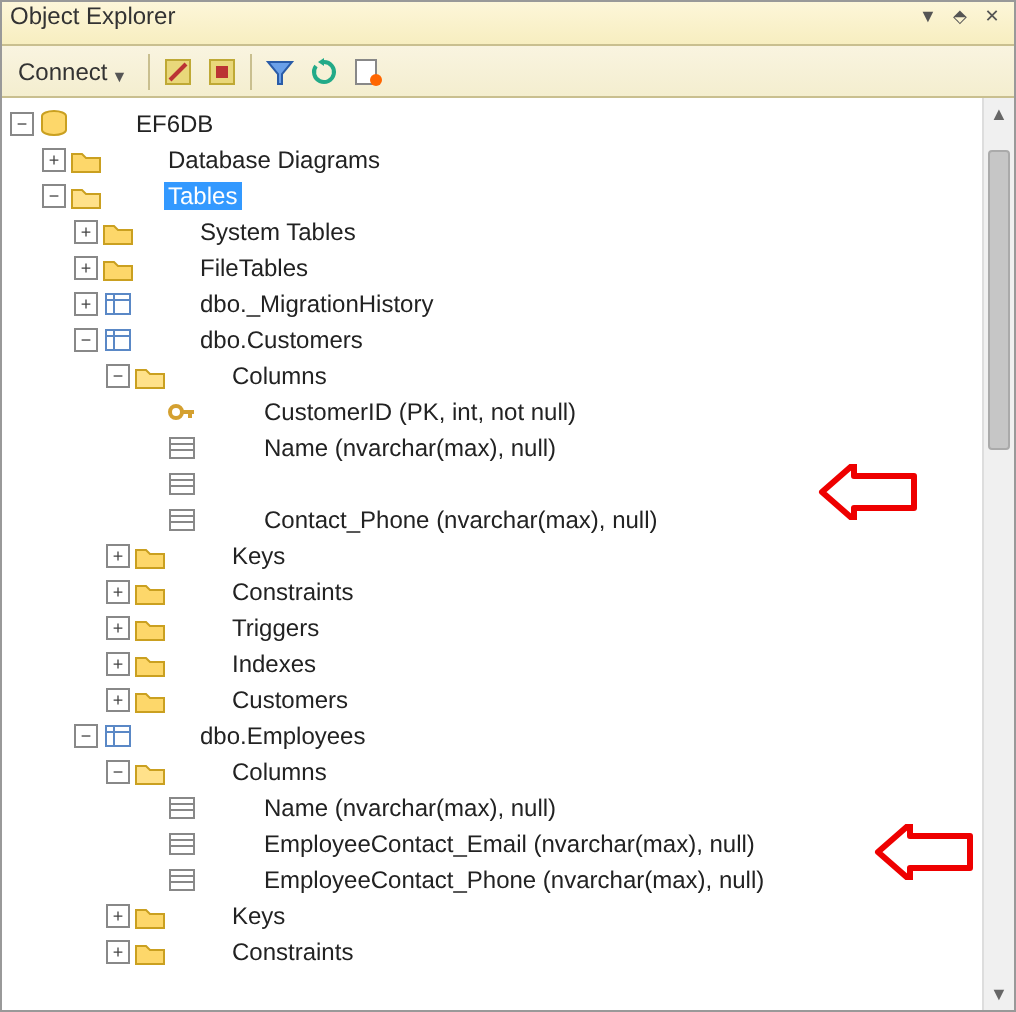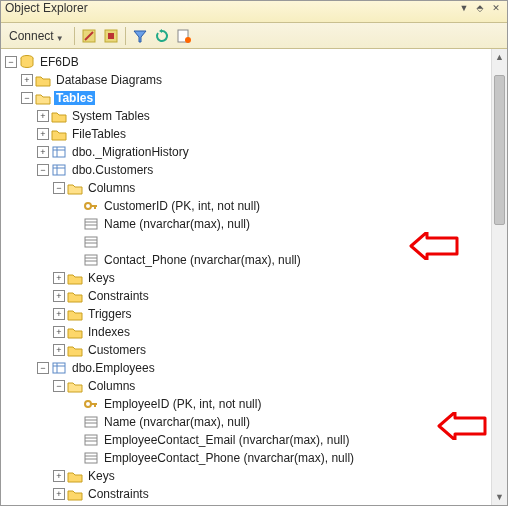--- a/index.html
+++ b/index.html
@@ -91,22 +91,22 @@
     width: 12px; height: 12px;
     display:inline-flex; align-items:center; justify-content:center;
     margin-right: 2px;
     border:1px solid #888;
     background:#fff;
     font-size:9px; line-height:9px;
     color:#444;
   }
   .exp.none { border:none; background:transparent; }
   .ico16 { width:16px; height:16px; display:inline-flex; align-items:center; justify-content:center; margin-right:3px; }
-  .lbl { padding: 0 2px; color:#222; }
-  .lbl.selected { background:#3399ff; color:#fff;font-weight:bold; }
+  .lbl { padding: 0 2px; color:#222;margin-left:28px; }
+  .lbl.selected { background:#3399ff; color:#fff; }
 
   
   .callout {
     position: absolute;
     pointer-events: none;
   }
   .callout svg { display:block; }
   
 </style>
 </head>
@@ -388,33 +388,20 @@
                           </svg>
                         </span>
             <span class="lbl">Columns</span>
           </div>
           <ul>
             <li class="node">
                           <div class="row">
                             <span class="exp none"></span>
                             <span class="ico16">
                               <svg width="16" height="16">
-                                <circle cx="5" cy="8" r="3" fill="none" stroke="#d4a030" stroke-width="2"></circle>
-                                <line x1="7" y1="8" x2="14" y2="8" stroke="#d4a030" stroke-width="2"></line>
-                                <line x1="12" y1="8" x2="12" y2="11" stroke="#d4a030" stroke-width="2"></line>
-                              </svg>
-                            </span>
-                            <span class="lbl">EmployeeID (PK, int, not null)</span>
-                          </div>
-                        </li>
-            <li class="node">
-                          <div class="row">
-                            <span class="exp none"></span>
-                            <span class="ico16">
-                              <svg width="16" height="16">
                                 <rect x="2" y="3" width="12" height="10" fill="#fff" stroke="#888"></rect>
                                 <line x1="2" y1="6" x2="14" y2="6" stroke="#888"></line>
                                 <line x1="2" y1="9" x2="14" y2="9" stroke="#888"></line>
                               </svg>
                             </span>
                             <span class="lbl">Name (nvarchar(max), null)</span>
                           </div>
                         </li>
             <li class="node">
                           <div class="row">

